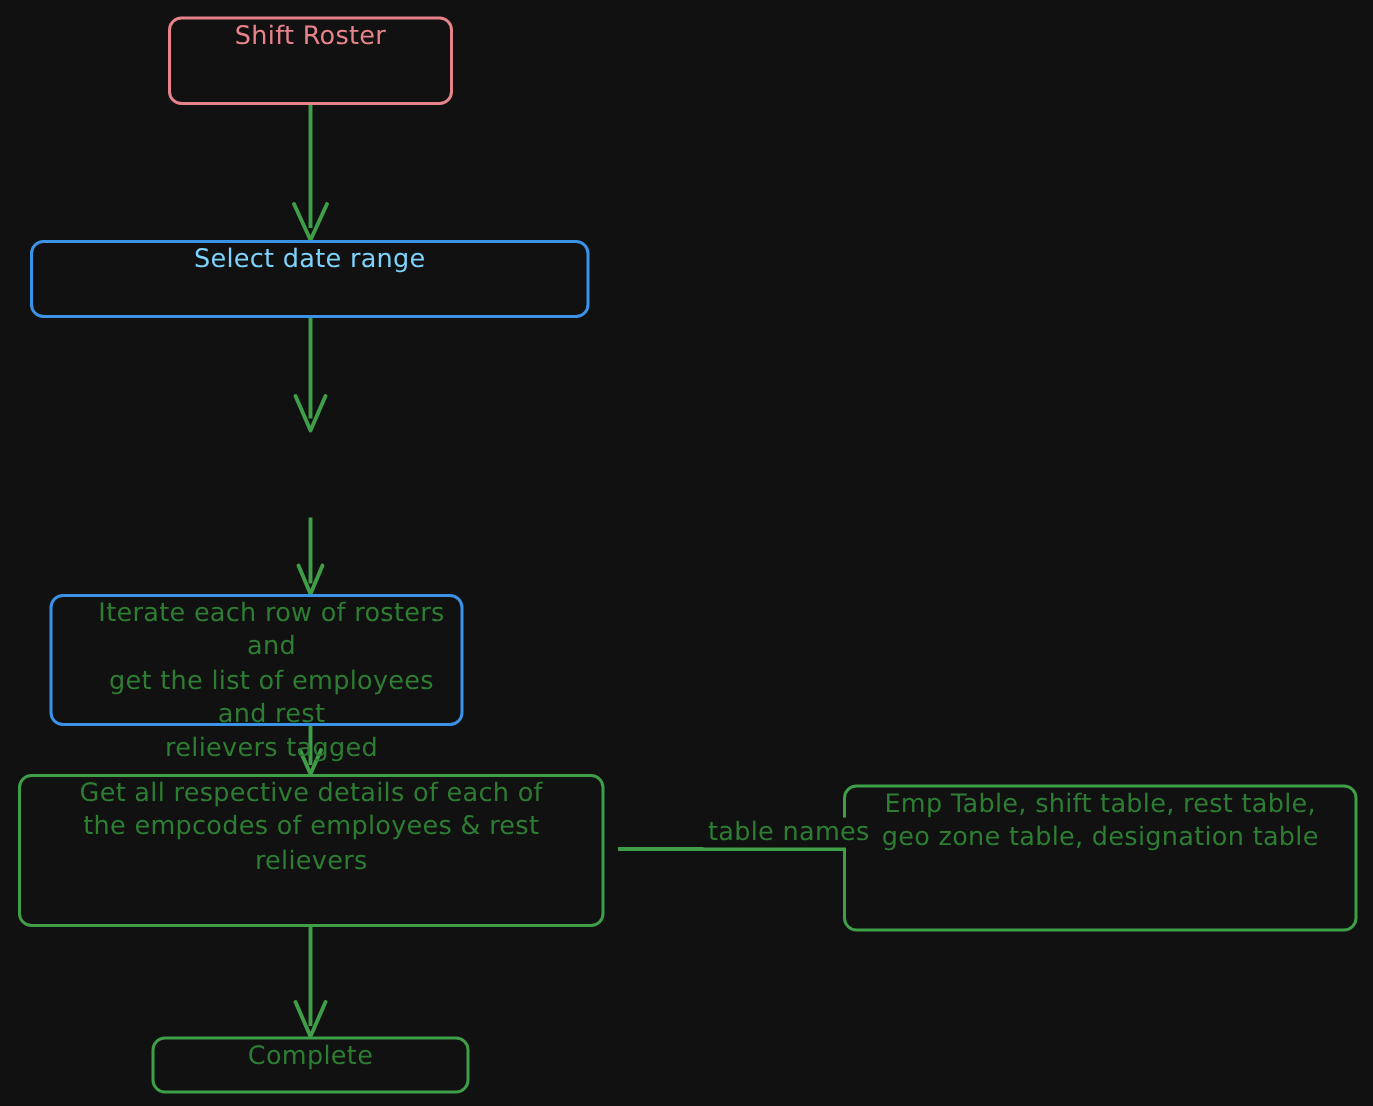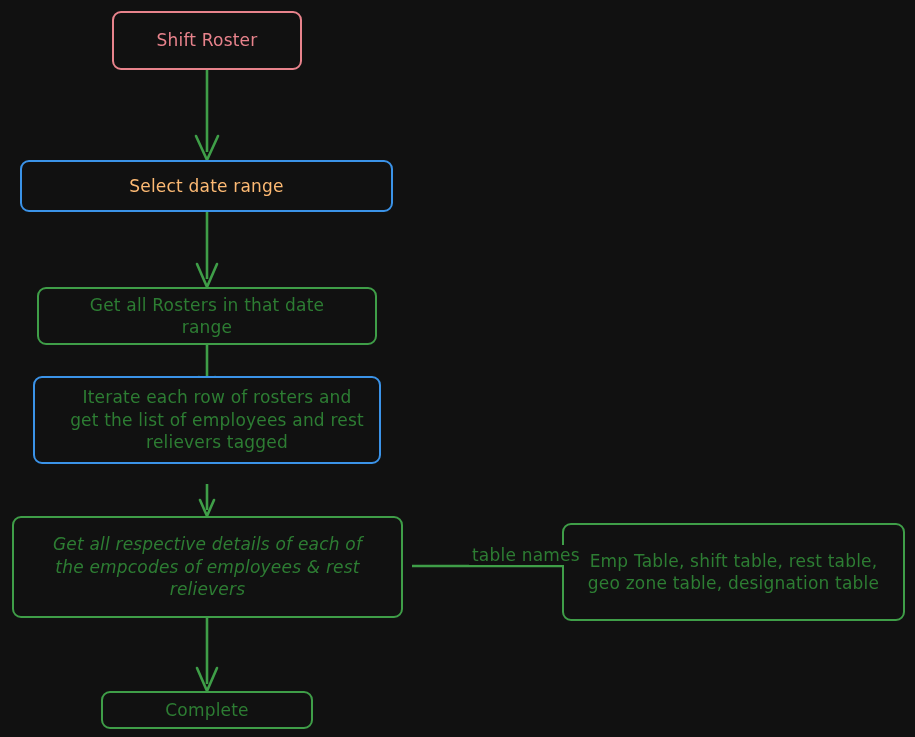--- a/index.html
+++ b/index.html
@@ -29,34 +29,33 @@
     pointer-events: none;
   }
   .node {
     position: absolute;
     box-sizing: border-box;
     border-style: solid;
     border-width: 2px;
     border-radius: 9px;
     background: #111111;
     display: flex;
-    align-items: center;
     justify-content: center;
     text-align: center;
     line-height: 1.32;
     letter-spacing: 0.2px;
     font-family: "DejaVu Sans", sans-serif;
     font-size: 17px;
     white-space: pre-line;
   }
   
   .pal-red   { border-color: #e8838c; }
   .pal-red   .node-label { color: #e8838c; }
   .pal-blue  { border-color: #3b93e8; }
-  .pal-blue  .node-label { color: #fdba74; }
+  .pal-blue  .node-label { color: #7dd3fc; }
   .pal-green { border-color: #3f9e48; }
   .pal-green .node-label { color: #2d7d33; }
   
   .pal-blue-greentext { border-color: #3b93e8; }
   .pal-blue-greentext .node-label { color: #2d7d33; }
 
   .node-label {
     display: block;
     width: 100%;
     padding: 0 10px;
@@ -106,32 +105,28 @@
   </svg>
 
   <div class="node pal-red" style="left:112px; top:11px; width:190px; height:59px;">
     <span class="node-label">Shift Roster</span>
   </div>
 
   <div class="node pal-blue" style="left:20px; top:160px; width:373px; height:52px;">
     <span class="node-label">Select date range</span>
   </div>
 
-  <div class="node pal-green" style="left:37px; top:287px; width:340px; height:58px;">
-    <span class="node-label">Get all Rosters in that date
-range</span>
-  </div>
 
-  <div class="node pal-blue-greentext" style="left:33px; top:376px; width:348px; height:88px;padding-left:20px;">
+  <div class="node pal-blue-greentext" style="left:33px; top:396px; width:276px; height:88px;padding-left:20px;">
     <span class="node-label">Iterate each row of rosters and
 get the list of employees and rest
 relievers tagged</span>
   </div>
 
-  <div class="node pal-green" style="left:12px; top:516px; width:391px; height:102px;font-style:italic;">
+  <div class="node pal-green" style="left:12px; top:516px; width:391px; height:102px;">
     <span class="node-label">Get all respective details of each of
 the empcodes of employees &amp; rest
 relievers</span>
   </div>
 
   <div class="node pal-green" style="left:101px; top:691px; width:212px; height:38px;">
     <span class="node-label">Complete</span>
   </div>
 
   <div class="node pal-green" style="left:562px; top:523px; width:343px; height:98px;">

